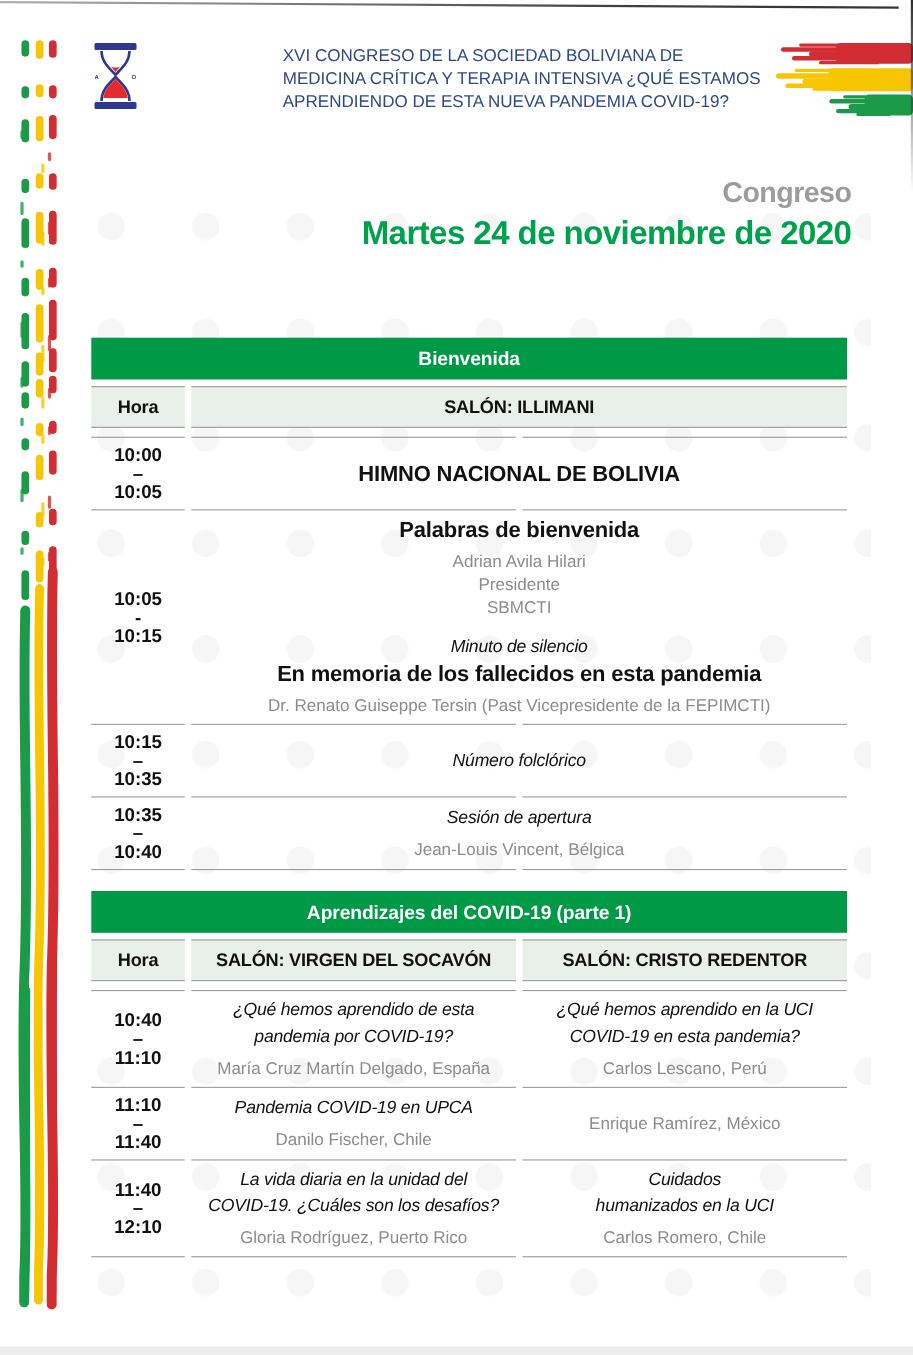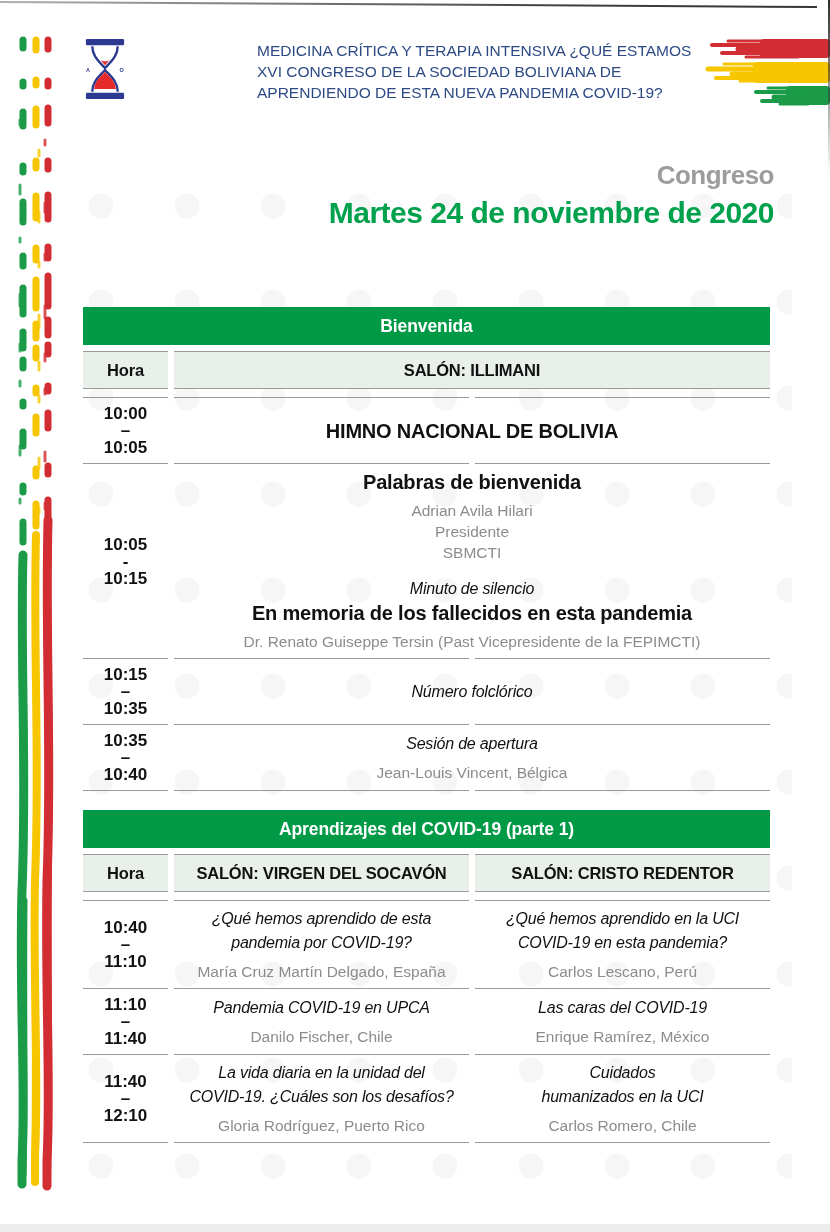--- a/index.html
+++ b/index.html
@@ -113,22 +113,22 @@
         <rect x="1" y="59" width="42" height="7" rx="1.5" fill="var(--navy)"></rect>
         <path d="M8 8 C8 20 17 26 22 32 C27 26 36 20 36 8" fill="#fff" stroke="var(--navy)" stroke-width="2.6"></path>
         <path d="M8 58 C8 46 17 40 22 34 C27 40 36 46 36 58" fill="#fff" stroke="var(--navy)" stroke-width="2.6"></path>
         <path d="M22 36 C18 41 11 45 10 55 L34 55 C33 45 26 41 22 36 Z" fill="var(--logo-red)"></path>
         <path d="M17 23 L22 29 L27 23 C25 25 19 25 17 23 Z" fill="var(--logo-red)"></path>
         <text x="1" y="36" font-size="6" fill="var(--navy)" font-weight="bold">A</text>
         <text x="38" y="36" font-size="6" fill="var(--navy)" font-weight="bold">O</text>
       </svg>
     </div>
     <div class="congress-title">
+      <div>XVI CONGRESO DE LA SOCIEDAD BOLIVIANA DE</div>
       <div>MEDICINA CRÍTICA Y TERAPIA INTENSIVA ¿QUÉ ESTAMOS</div>
-      <div>XVI CONGRESO DE LA SOCIEDAD BOLIVIANA DE</div>
       <div>APRENDIENDO DE ESTA NUEVA PANDEMIA COVID-19?</div>
     </div>
   </div>
 
   <div class="title-block">
     <div class="kicker">Congreso</div>
     <div class="date">Martes 24 de noviembre de 2020</div>
   </div>
 
   <div class="tables" id="tables">
@@ -252,21 +252,20 @@
           <div class="cell timecell">
             <div>11:10</div>
             <div class="tsep">–</div>
             <div>11:40</div>
           </div>
           <div class="cell">
             <div class="ln-n">Pandemia COVID-19 en UPCA</div>
             <div class="ln-g">Danilo Fischer, Chile</div>
           </div>
           <div class="cell">
-            <div class="ln-n">Las caras del COVID-19</div>
             <div class="ln-g">Enrique Ramírez, México</div>
           </div>
         </div>
         <div class="grid sep">
           <div></div>
           <div></div>
           <div></div>
         </div>
         <div class="grid row">
           <div class="cell timecell">

